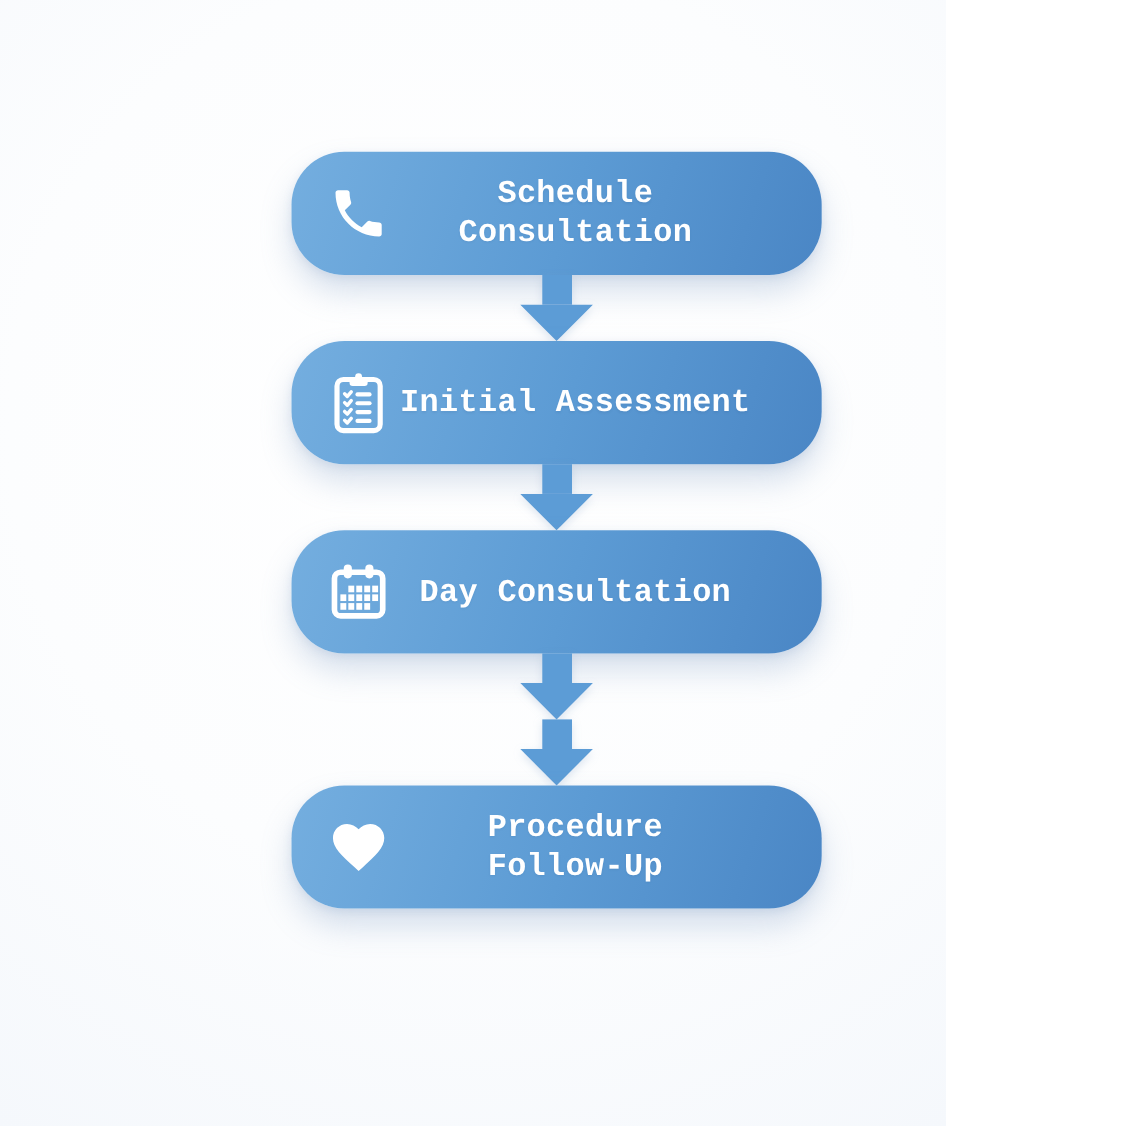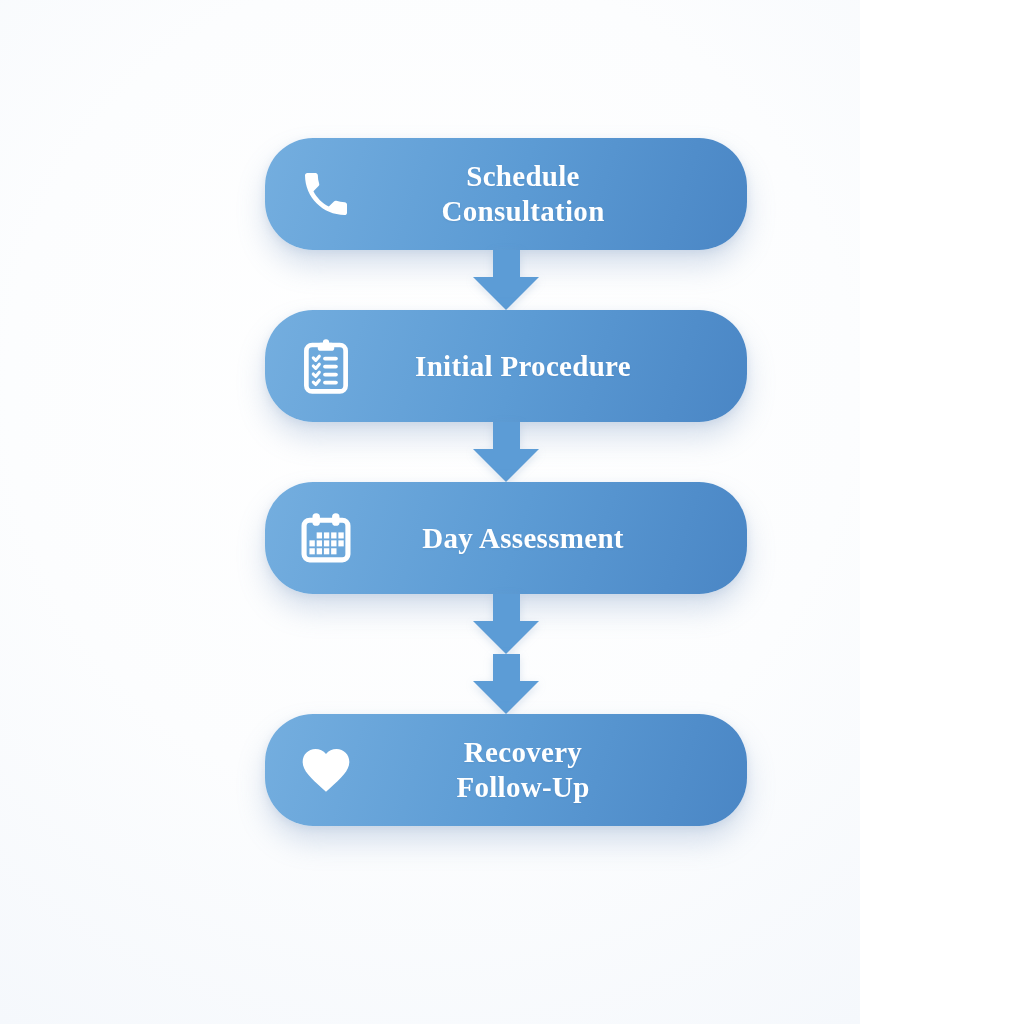--- a/index.html
+++ b/index.html
@@ -2,21 +2,21 @@
 <html><head>
 <meta charset="utf-8">
 <style>
   html, body { margin: 0; padding: 0; }
   .canvas {
     position: relative;
     width: 860px;
     height: 1024px;
     overflow: hidden;
     background: radial-gradient(circle at 50% 38%, #ffffff 0%, #fcfdfe 55%, #f5f8fc 100%);
-    font-family: Liberation Serif, serif;
+    font-family: Liberation Mono, monospace;
   }
   .flow {
     position: absolute;
     left: 265px;
     top: 138px;
     width: 482px;
     display: flex;
     flex-direction: column;
     align-items: center;
   }
@@ -100,21 +100,21 @@
               <path d="M6.3 20.2 l1.1 1.1 1.6-1.9"></path>
             </g>
             <g fill="#fff">
               <rect x="10.7" y="8.8" width="6.6" height="1.7" rx="0.85"></rect>
               <rect x="10.7" y="12.4" width="6.6" height="1.7" rx="0.85"></rect>
               <rect x="10.7" y="16" width="6.6" height="1.7" rx="0.85"></rect>
               <rect x="10.7" y="19.6" width="6.6" height="1.7" rx="0.85"></rect>
             </g>
           </svg>
         </span>
-        <div class="label">Initial Procedure</div>
+        <div class="label">Initial Assessment</div>
       </div>
       <div class="arrow">
         <div class="stem"></div>
         <div class="head"></div>
       </div>
       <div class="step">
         <span class="icon">
           <svg viewBox="0 0 24 24">
             <rect x="2.6" y="4.4" width="18.8" height="17" rx="2.4" fill="none" stroke="#fff" stroke-width="2.2"></rect>
             <rect x="6.2" y="1.4" width="3.2" height="5.4" rx="1.6" fill="#fff"></rect>
@@ -129,33 +129,33 @@
               <rect x="11.1" y="13" width="2.3" height="2.6"></rect>
               <rect x="14.2" y="13" width="2.3" height="2.6"></rect>
               <rect x="17.3" y="13" width="2.3" height="2.6"></rect>
               <rect x="4.9" y="16.4" width="2.3" height="2.6"></rect>
               <rect x="8" y="16.4" width="2.3" height="2.6"></rect>
               <rect x="11.1" y="16.4" width="2.3" height="2.6"></rect>
               <rect x="14.2" y="16.4" width="2.3" height="2.6"></rect>
             </g>
           </svg>
         </span>
-        <div class="label">Day Assessment</div>
+        <div class="label">Day Consultation</div>
       </div>
       <div class="arrow">
         <div class="stem"></div>
         <div class="head"></div>
       </div>
       <div class="arrow">
         <div class="stem"></div>
         <div class="head"></div>
       </div>
       <div class="step">
         <span class="icon">
           <svg viewBox="0 0 24 24" fill="#fff">
             <path d="M12 21.35l-1.45-1.32C5.4 15.36 2 12.28 2 8.5 2 5.42 4.42 3 7.5 3c1.74 0 3.41.81 4.5 2.09C13.09 3.81 14.76 3 16.5 3 19.58 3 22 5.42 22 8.5c0 3.78-3.4 6.86-8.55 11.54L12 21.35z"></path>
           </svg>
         </span>
-        <div class="label">Recovery
+        <div class="label">Procedure
 Follow-Up</div>
       </div>
     </div>
 </div>
 
 </body></html>

